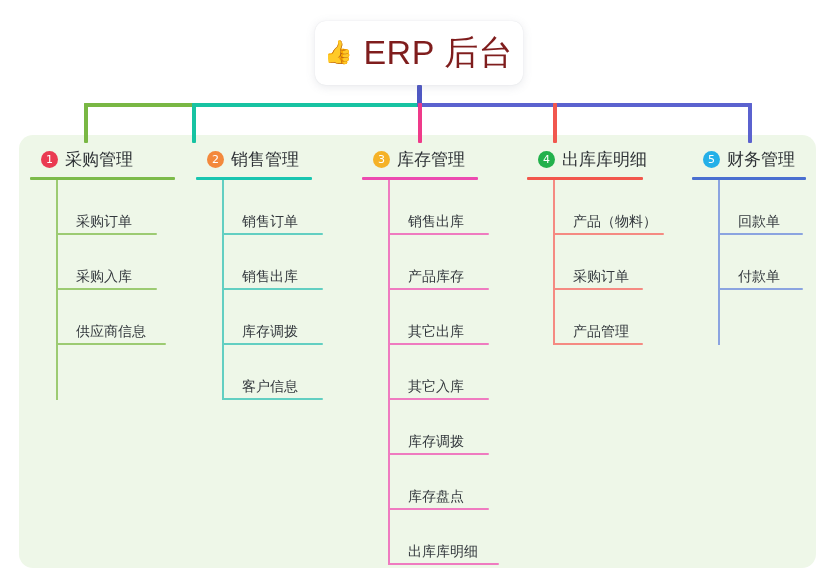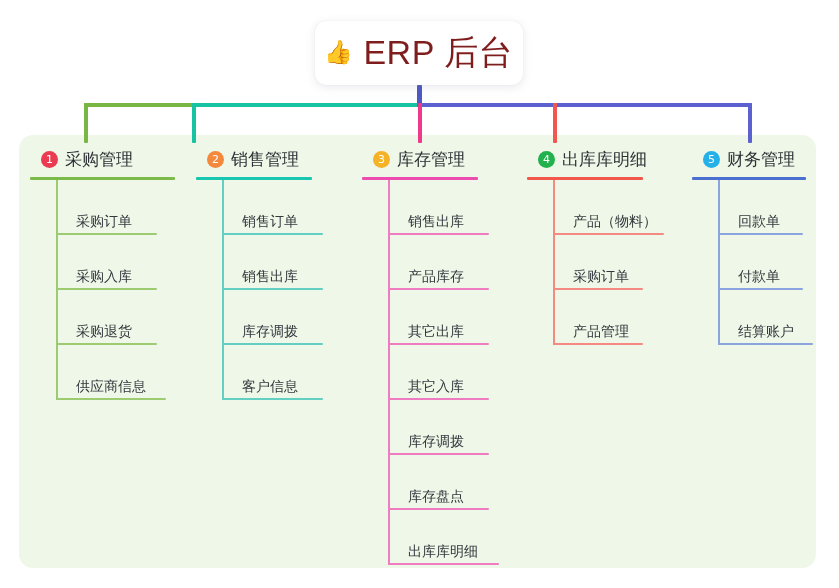--- a/index.html
+++ b/index.html
@@ -177,24 +177,20 @@
       <div class="spine" style="background:#9ccb72; height:220px;"></div>
       <div class="item">
         <span class="item-label">采购订单</span>
         <span class="item-rule" style="background:#9ccb72;"></span>
       </div>
       <div class="item">
         <span class="item-label">采购入库</span>
         <span class="item-rule" style="background:#9ccb72;"></span>
       </div>
       <div class="item">
-        <span class="item-label">采购退货</span>
-        <span class="item-rule" style="background:#9ccb72;"></span>
-      </div>
-      <div class="item">
         <span class="item-label">供应商信息</span>
         <span class="item-rule" style="background:#9ccb72; width:110px;"></span>
       </div>
     </div>
   </div>
 
   <div class="column" style="left:196px; width:116px;">
     <div class="col-head">
       <span class="badge" style="background:#f3893c;">2</span>
       <span class="col-title">销售管理</span>
@@ -292,20 +288,16 @@
     <div class="items">
       <div class="spine" style="background:#8ba4e0; height:165px;"></div>
       <div class="item">
         <span class="item-label">回款单</span>
         <span class="item-rule" style="background:#8ba4e0; width:85px;"></span>
       </div>
       <div class="item">
         <span class="item-label">付款单</span>
         <span class="item-rule" style="background:#8ba4e0; width:85px;"></span>
       </div>
-      <div class="item">
-        <span class="item-label">结算账户</span>
-        <span class="item-rule" style="background:#8ba4e0; width:95px;"></span>
-      </div>
     </div>
   </div>
 
 </div>
 
 </body></html>

